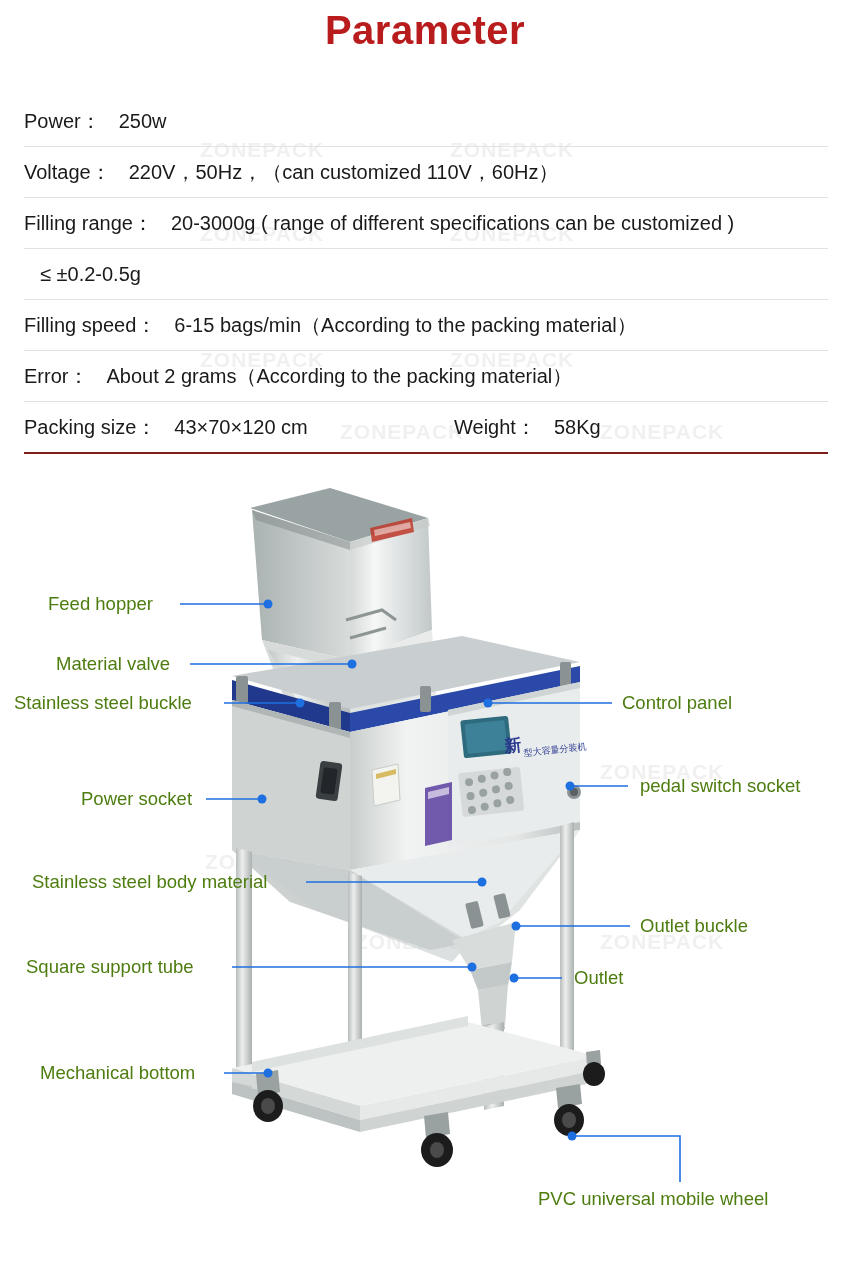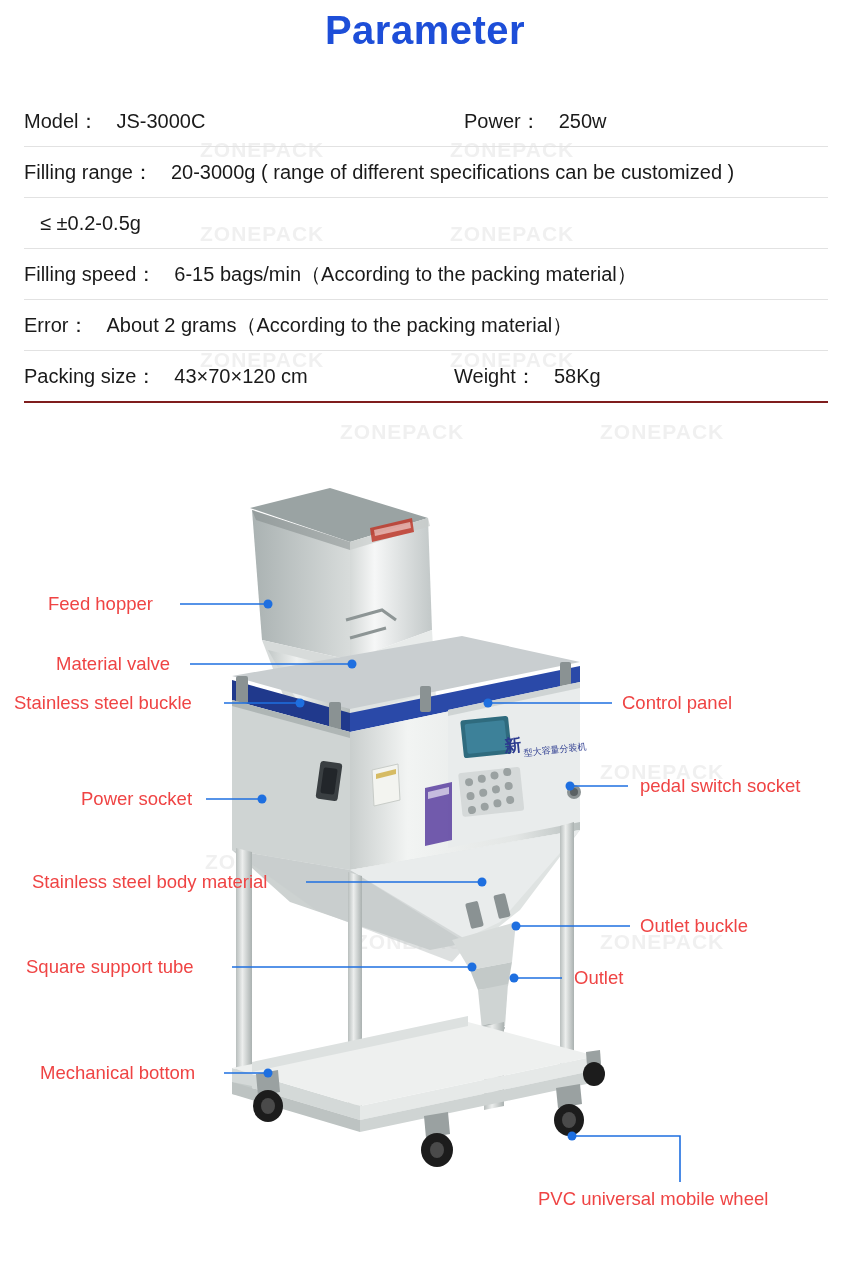--- a/index.html
+++ b/index.html
@@ -21,21 +21,21 @@
   }
   
   .title {
     position: absolute;
     top: 8px;
     left: 0;
     width: 850px;
     text-align: center;
     font-size: 40px;
     font-weight: bold;
-    color: #1d4ed8;
+    color: #b91c1c;
     letter-spacing: 0.5px;
   }
 
   
   .spec-table {
     position: absolute;
     top: 96px;
     left: 24px;
     width: 804px;
   }
@@ -74,21 +74,21 @@
     left: 0;
     width: 850px;
     height: 791px;
   }
   .machine-svg { position: absolute; top: 0; left: 0; }
   .callout-layer { position: absolute; top: 0; left: 0; }
 
   .lbl {
     position: absolute;
     font-size: 18.5px;
-    color: #ef4444;
+    color: #4d7c0f;
     white-space: nowrap;
     line-height: 1;
   }
 </style>
 </head>
 <body>
 
 <div class="page">
 
   <div class="title">Parameter</div>
@@ -104,31 +104,31 @@
   <div class="wm" style="top:760px; left:355px;">ZONEPACK</div>
   <div class="wm" style="top:760px; left:600px;">ZONEPACK</div>
   <div class="wm" style="top:850px; left:205px;">ZONEPACK</div>
   <div class="wm" style="top:930px; left:355px;">ZONEPACK</div>
   <div class="wm" style="top:930px; left:600px;">ZONEPACK</div>
 
   <div class="spec-table">
 
     <div class="spec-row">
       <div class="col-pair">
-        <div class="pair-a">
-          <span class="spec-label">Model：</span>
-          <span class="spec-value">JS-3000C</span>
-        </div>
         <div class="pair-b">
           <span class="spec-label">Power：</span>
           <span class="spec-value">250w</span>
         </div>
       </div>
     </div>
 
+    <div class="spec-row">
+      <span class="spec-label">Voltage：</span>
+      <span class="spec-value">220V，50Hz，（can customized 110V，60Hz）</span>
+    </div>
 
     <div class="spec-row">
       <span class="spec-label">Filling range：</span>
       <span class="spec-value">20-3000g ( range of different specifications can be customized )</span>
     </div>
 
     <div class="spec-row">
       <span class="spec-value">≤ ±0.2-0.5g</span>
     </div>
 

